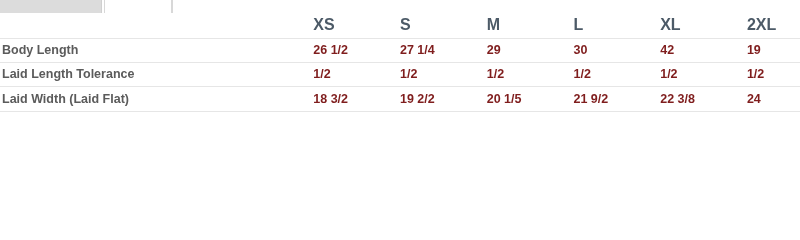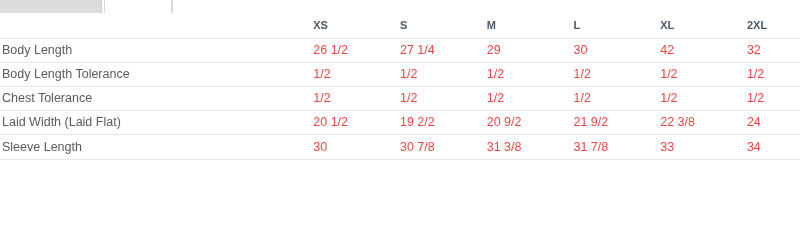--- a/index.html
+++ b/index.html
@@ -59,33 +59,33 @@
     left: 0;
     width: 800px;
     border-collapse: collapse;
     font-size: 12.5px;
   }
   #size-chart-table th,
   #size-chart-table td {
     text-align: left;
     padding: 0;
     vertical-align: middle;
-    font-weight: normal;
+    font-weight: bold;
     white-space: nowrap;
   }
   #size-chart-table thead th {
     height: 25px;
     color: #4c5a67;
     font-weight: bold;
-    font-size: 11px;
+    font-size: 16px;
     border-bottom: 1px solid #e6e6e6;
   }
   #size-chart-table tbody td {
     height: 24px;
-    color: #ef4444;
+    color: #7f1d1d;
     border-bottom: 1px solid #e6e6e6;
   }
   #size-chart-table tbody tr:last-child td {
     height: 25px;
   }
   .col-label  { width: 307px; padding-left: 2px !important; }
   .col-size   { width: 85px; }
   .col-size.last { width: 52px; }
 
   #size-chart-table tbody td.row-label {
@@ -120,52 +120,34 @@
     </tr>
   </thead>
   <tbody>
     <tr>
       <td class="col-label row-label">Body Length</td>
       <td class="col-size">26 1/2</td>
       <td class="col-size">27 1/4</td>
       <td class="col-size">29</td>
       <td class="col-size">30</td>
       <td class="col-size">42</td>
-      <td class="col-size last">32</td>
+      <td class="col-size last">19</td>
     </tr>
     <tr>
-      <td class="col-label row-label">Body Length Tolerance</td>
-      <td class="col-size">1/2</td>
-      <td class="col-size">1/2</td>
-      <td class="col-size">1/2</td>
-      <td class="col-size">1/2</td>
-      <td class="col-size">1/2</td>
-      <td class="col-size last">1/2</td>
-    </tr>
-    <tr>
-      <td class="col-label row-label">Chest Tolerance</td>
+      <td class="col-label row-label">Laid Length Tolerance</td>
       <td class="col-size">1/2</td>
       <td class="col-size">1/2</td>
       <td class="col-size">1/2</td>
       <td class="col-size">1/2</td>
       <td class="col-size">1/2</td>
       <td class="col-size last">1/2</td>
     </tr>
     <tr>
       <td class="col-label row-label">Laid Width (Laid Flat)</td>
-      <td class="col-size">20 1/2</td>
+      <td class="col-size">18 3/2</td>
       <td class="col-size">19 2/2</td>
-      <td class="col-size">20 9/2</td>
+      <td class="col-size">20 1/5</td>
       <td class="col-size">21 9/2</td>
       <td class="col-size">22 3/8</td>
       <td class="col-size last">24</td>
-    </tr>
-    <tr>
-      <td class="col-label row-label">Sleeve Length</td>
-      <td class="col-size">30</td>
-      <td class="col-size">30 7/8</td>
-      <td class="col-size">31 3/8</td>
-      <td class="col-size">31 7/8</td>
-      <td class="col-size">33</td>
-      <td class="col-size last">34</td>
     </tr>
   </tbody>
 </table>
 
 </body></html>

